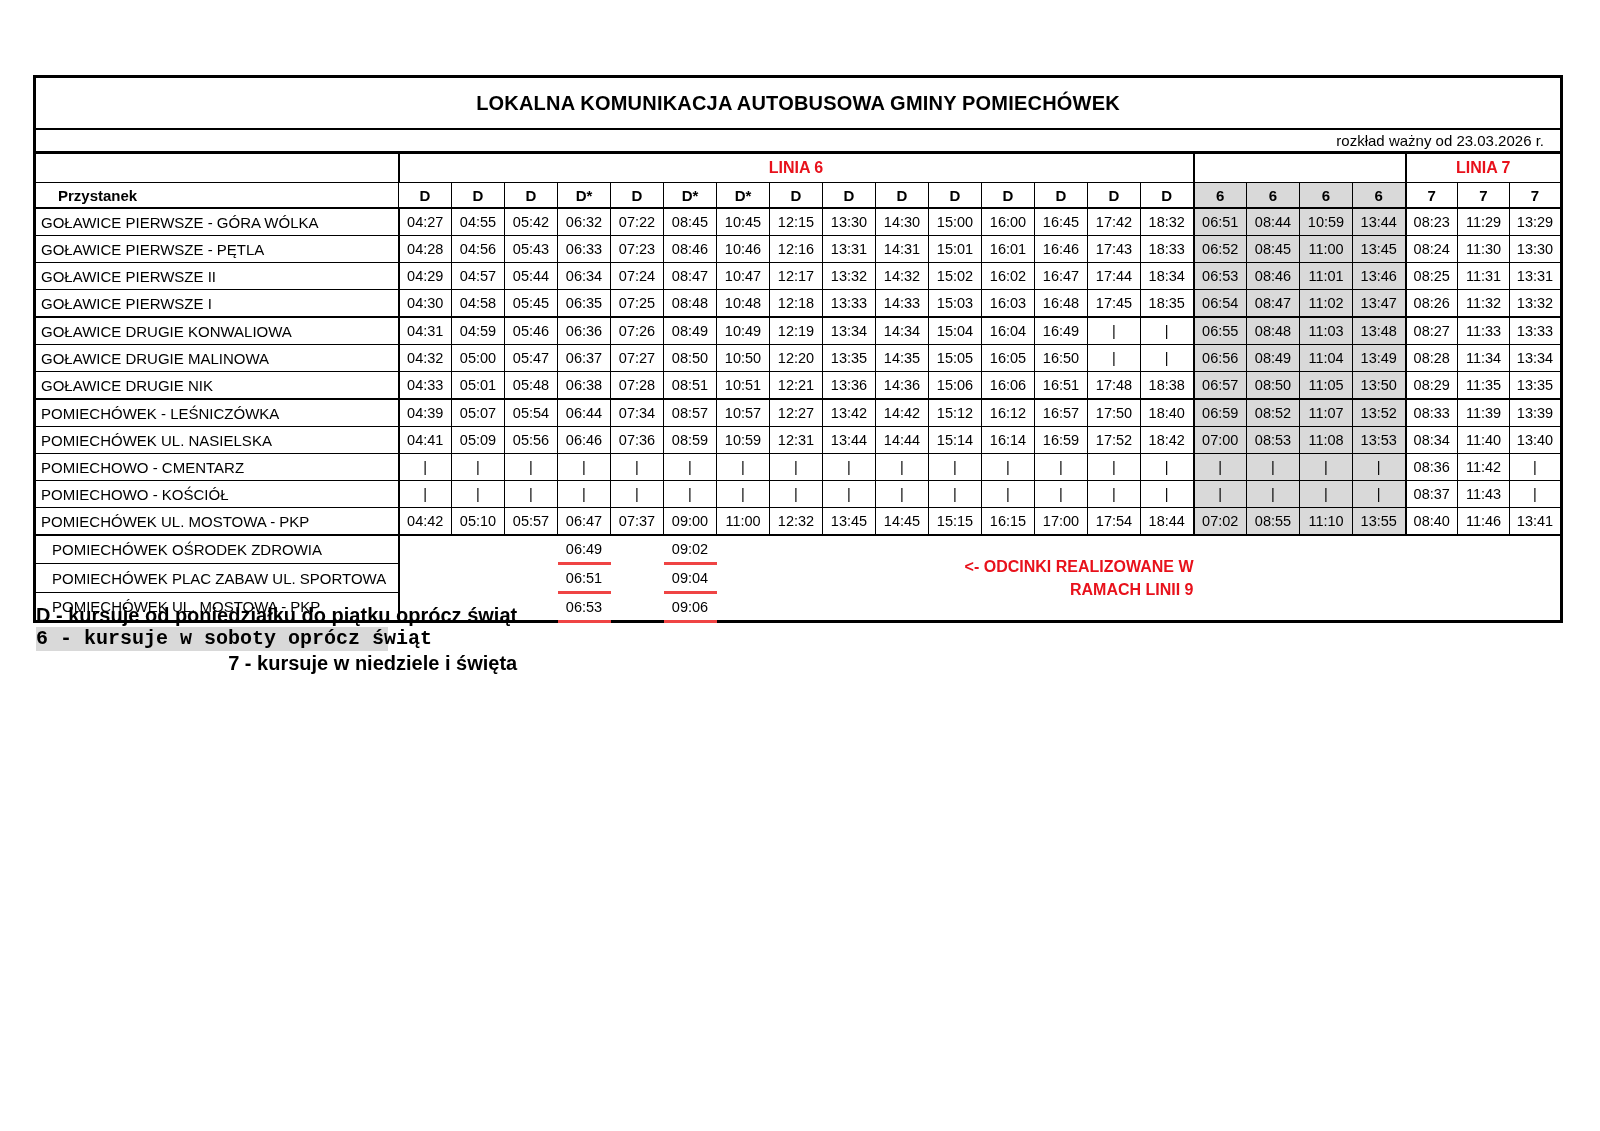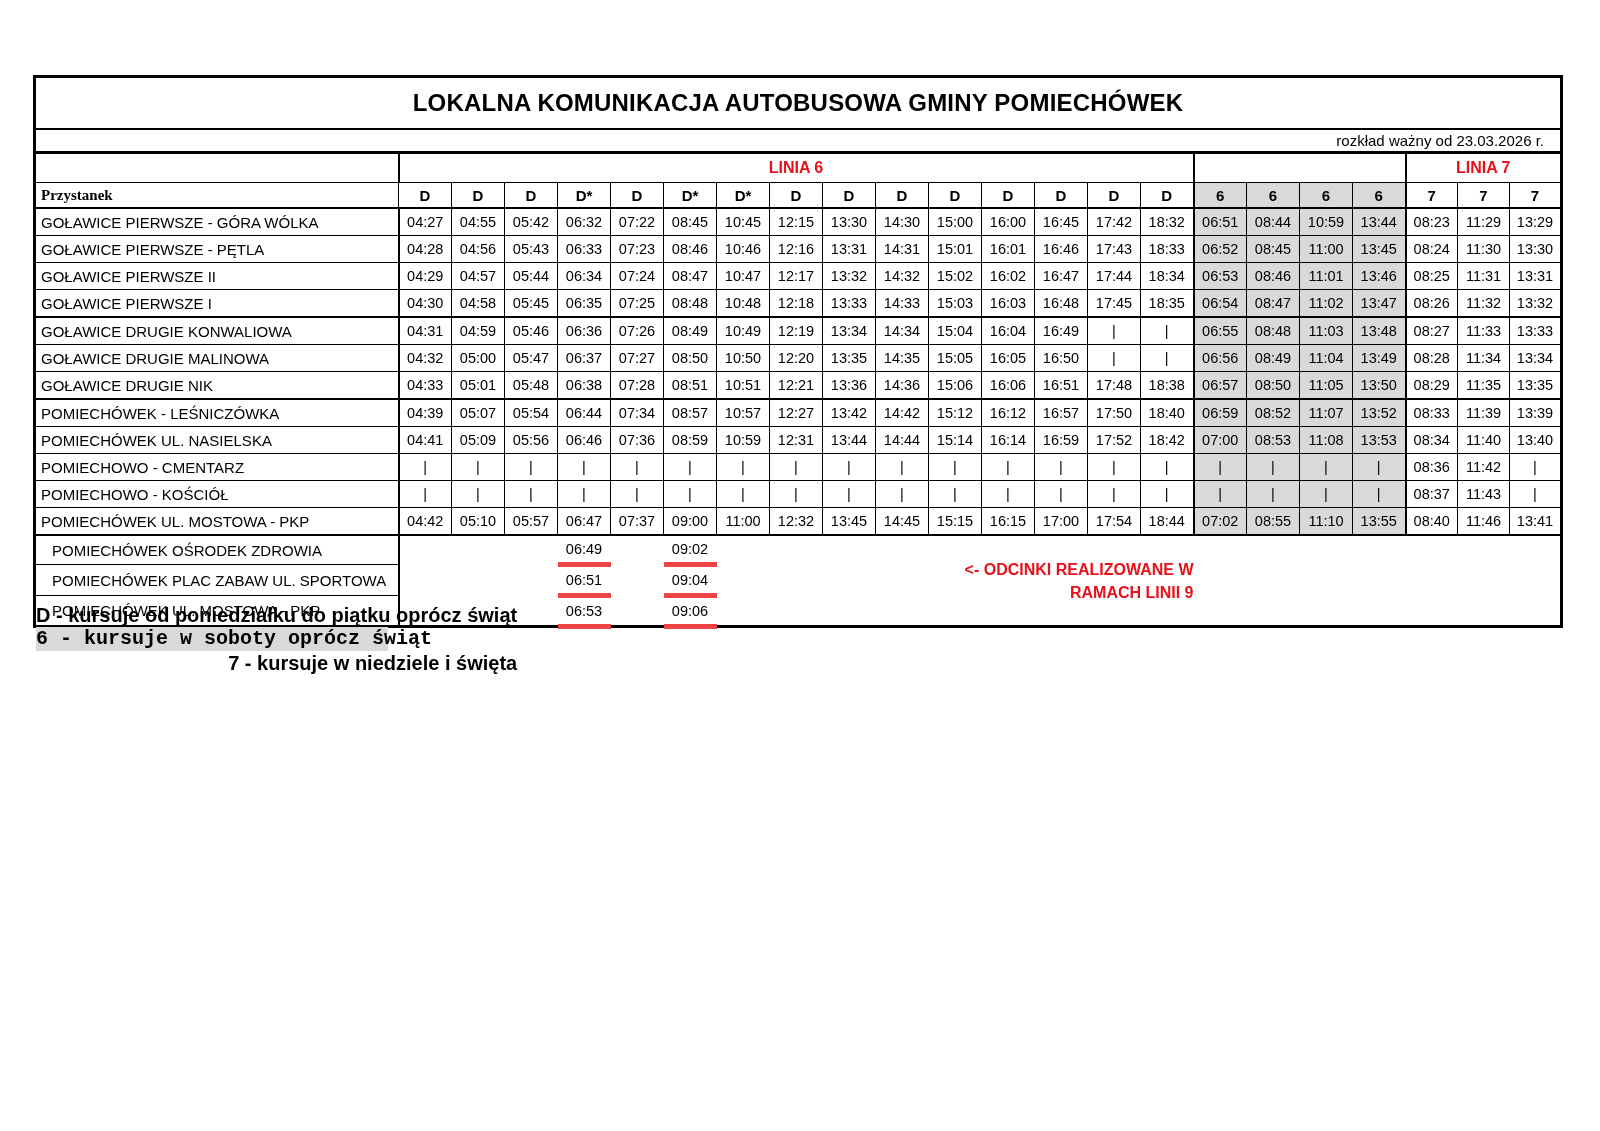--- a/index.html
+++ b/index.html
@@ -5,43 +5,43 @@
   :root{ --red:#e8111b; --gray:#d9d9d9; }
   html,body{margin:0;padding:0;background:#fff;}
   .sheet{position:relative;width:1600px;height:1131px;background:#fff;
          font-family:"Liberation Sans",sans-serif;color:#000;overflow:hidden;}
 
   table.tt{position:absolute;left:33px;top:75px;border-collapse:collapse;
            table-layout:fixed;border:3px solid #000;}
   .tt td{padding:0;white-space:nowrap;overflow:hidden;font-size:14.5px;
          text-align:center;height:26px;vertical-align:middle;}
 
-  td.title-cell{height:50px;font-size:24px;font-weight:700;letter-spacing:.2px;
+  td.title-cell{height:50px;font-size:20px;font-weight:700;letter-spacing:.2px;
                 border-bottom:2px solid #000;}
   td.validity-cell{height:21px;font-size:15px;text-align:right;padding-right:16px;
                    border-bottom:3px solid #000;}
 
   tr.linia-row td{height:28px;border-bottom:1px solid #000;}
   td.linia-label{color:var(--red);font-weight:700;font-size:16px;}
 
   tr.type-row td{height:24px;font-weight:700;font-size:15px;
                  border:1px solid #000;border-bottom:2px solid #000;}
-  tr.type-row td.stop-head{text-align:left;padding-left:5px;font-family:Liberation Serif, serif;}
+  tr.type-row td.stop-head{text-align:left;padding-left:22px;}
 
   tbody.main td{border:1px solid #000;}
   tbody.main td.stop, tbody.ext td.stop{
       text-align:left;padding-left:5px;font-size:15px;}
   tbody.main td.stop{border-right:2px solid #000;}
   .six{background:var(--gray);}
   .bl2{border-left:2px solid #000 !important;}
   tr.group-end td{border-bottom:2px solid #000 !important;}
 
   tbody.ext td{border:none;}
   tbody.ext td.stop{border:1px solid #000;border-right:2px solid #000;padding-left:16px;}
-  tbody.ext td.ext-time{border-bottom:5px solid #ef4444;}
+  tbody.ext td.ext-time{border-bottom:3px solid #ef4444;}
   td.note-cell{vertical-align:middle;}
   .note-line{color:var(--red);font-weight:700;font-size:16px;line-height:23px;
              text-align:right;}
 
   .legend{position:absolute;left:36px;top:603px;font-size:20px;font-weight:700;text-align:right;}
   .legend-line{height:24px;line-height:24px;white-space:nowrap;}
   .legend-line.hl{background:var(--gray);width:352px;font-family:Liberation Mono, monospace;}
 </style>
 </head>
 <body>

